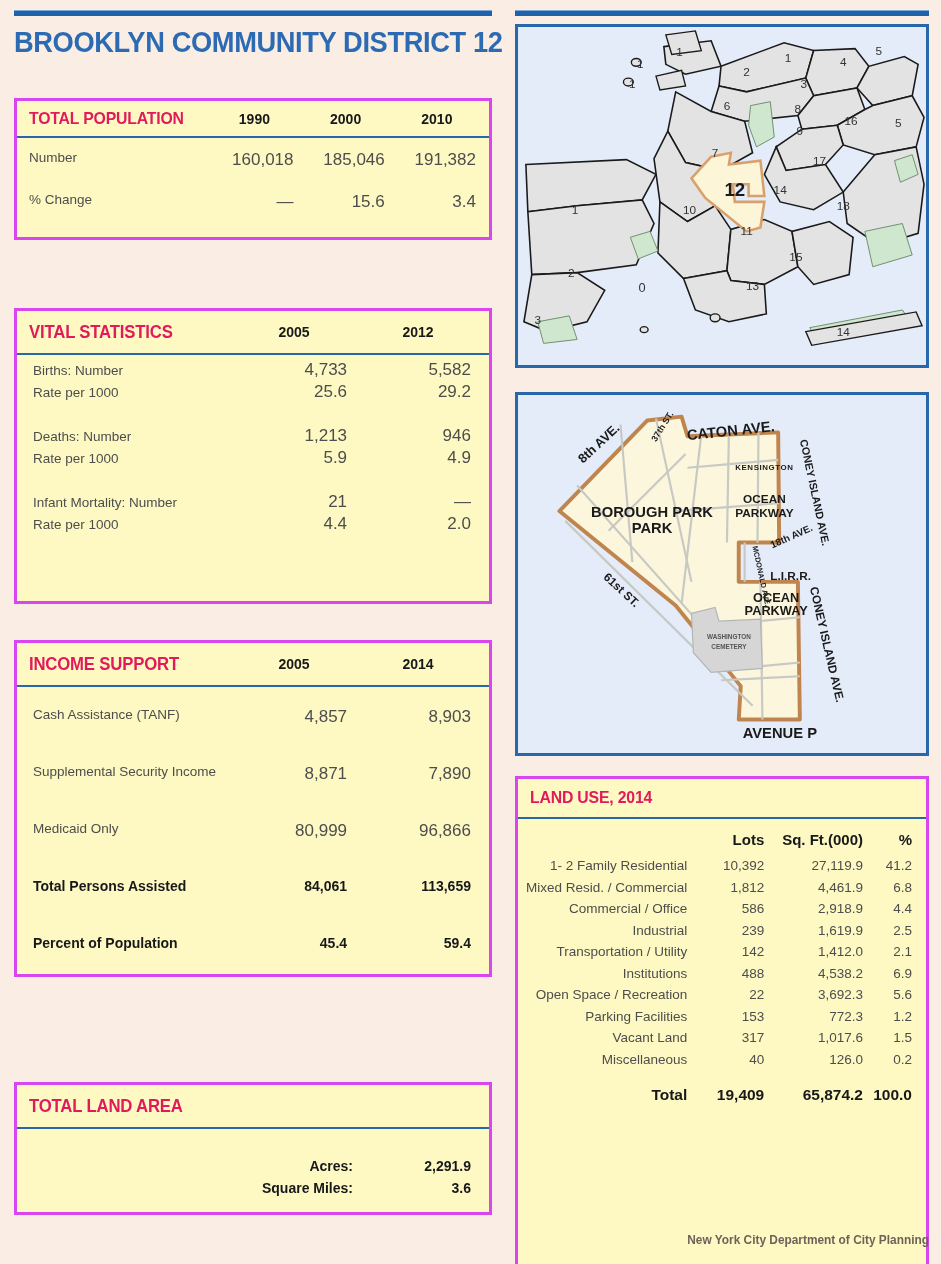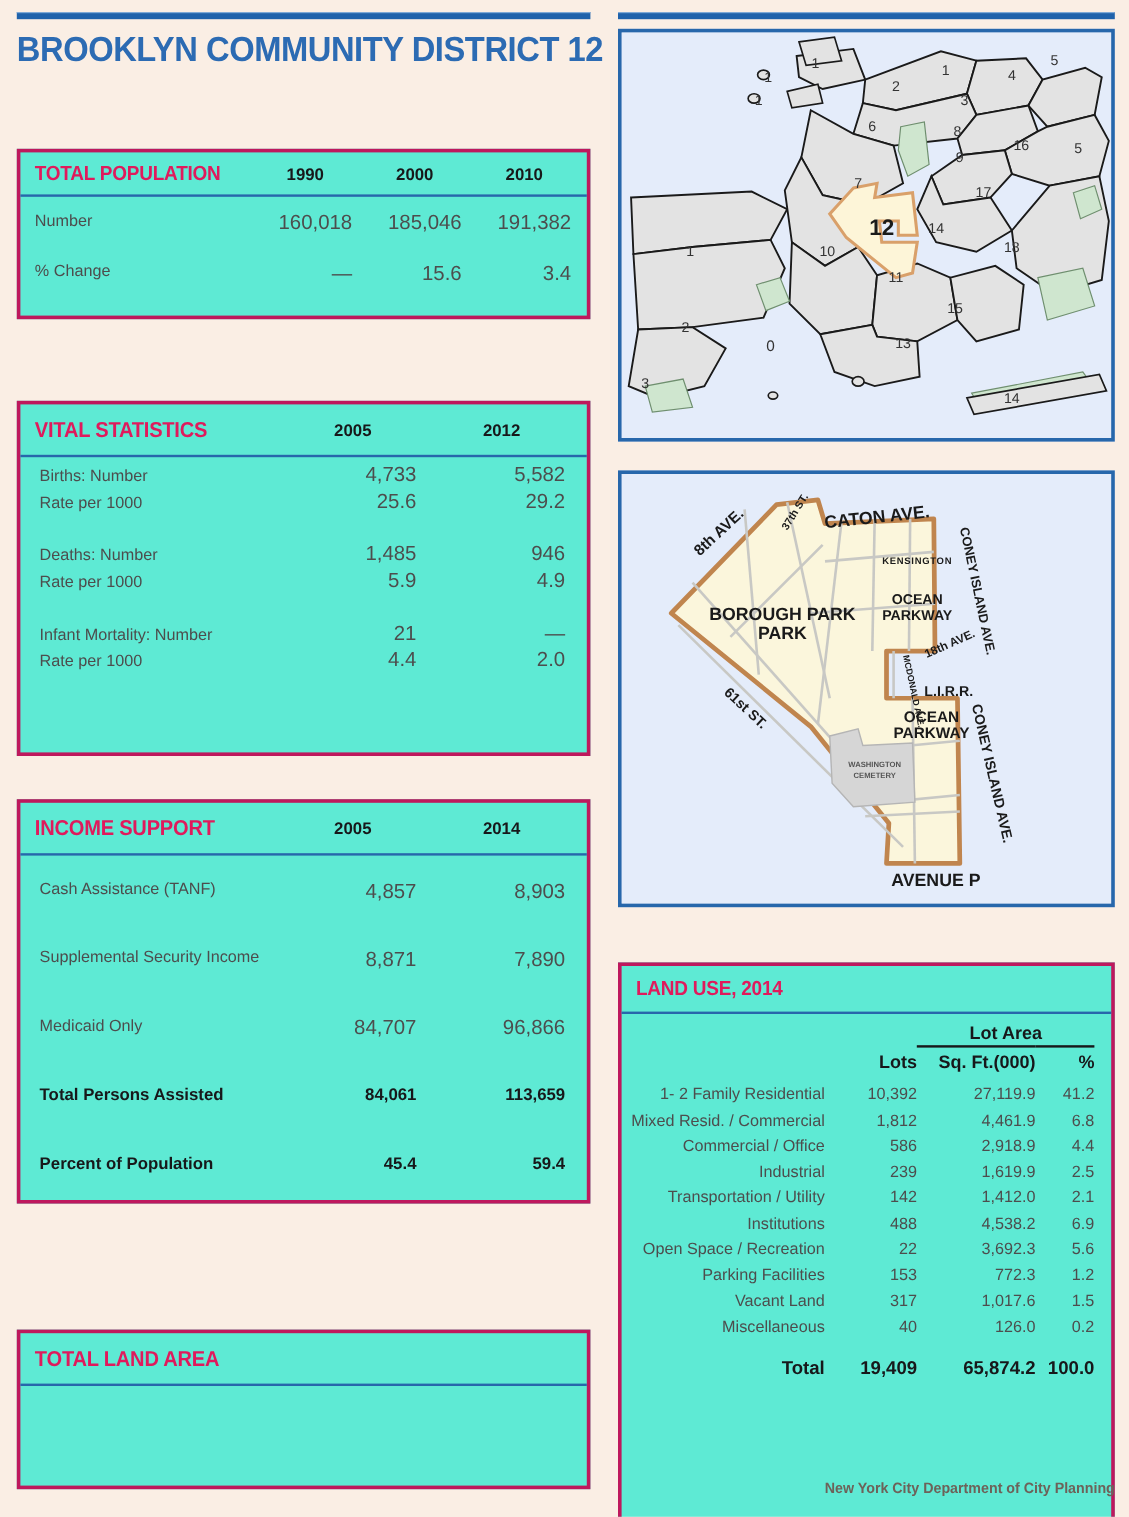--- a/index.html
+++ b/index.html
@@ -38,24 +38,23 @@
     color: #2c6bb3;
     font-family: "Liberation Sans", sans-serif;
     transform: scaleX(0.94);
     transform-origin: left center;
     white-space: nowrap;
   }
 
   
   .panel {
     position: absolute;
-    background: #5eead4;
-    border: 3px solid #be185d;
+    background: #fef9c3;
+    border: 3px solid #d946ef;
     box-sizing: border-box;
-    margin-top: 26px;
   }
   .panel-head {
     border-bottom: 2px solid #2767ab;
     display: flex;
     align-items: center;
     box-sizing: border-box;
   }
   .panel-title {
     color: #e01a5c;
     font-weight: bold;
@@ -234,21 +233,21 @@
       </div>
       <div class="trow">
         <div class="row-label">Rate per 1000</div>
         <div class="row-val">25.6</div>
         <div class="row-val">29.2</div>
       </div>
     </div>
     <div class="grp">
       <div class="trow">
         <div class="row-label">Deaths: Number</div>
-        <div class="row-val">1,485</div>
+        <div class="row-val">1,213</div>
         <div class="row-val">946</div>
       </div>
       <div class="trow">
         <div class="row-label">Rate per 1000</div>
         <div class="row-val">5.9</div>
         <div class="row-val">4.9</div>
       </div>
     </div>
     <div class="grp">
       <div class="trow">
@@ -277,39 +276,49 @@
       <div class="row-val">4,857</div>
       <div class="row-val">8,903</div>
     </div>
     <div class="trow">
       <div class="row-label">Supplemental Security Income</div>
       <div class="row-val">8,871</div>
       <div class="row-val">7,890</div>
     </div>
     <div class="trow">
       <div class="row-label">Medicaid Only</div>
-      <div class="row-val">84,707</div>
+      <div class="row-val">80,999</div>
       <div class="row-val">96,866</div>
     </div>
     <div class="trow bold-row">
       <div class="row-label">Total Persons Assisted</div>
       <div class="row-val">84,061</div>
       <div class="row-val">113,659</div>
     </div>
     <div class="trow bold-row">
       <div class="row-label">Percent of Population</div>
       <div class="row-val">45.4</div>
       <div class="row-val">59.4</div>
     </div>
   </div>
 </div>
 
 <div class="panel" id="panel-landarea">
   <div class="panel-head">
     <div class="panel-title">TOTAL LAND AREA</div>
+  </div>
+  <div class="body">
+    <div class="trow">
+      <div class="la-label">Acres:</div>
+      <div class="la-val">2,291.9</div>
+    </div>
+    <div class="trow">
+      <div class="la-label">Square Miles:</div>
+      <div class="la-val">3.6</div>
+    </div>
   </div>
 </div>
 
 <div class="map-panel" id="map-boroughs">
   <svg class="map-svg" viewBox="0 0 414 344" preserveAspectRatio="none">
     <rect x="0" y="0" width="414" height="344" fill="#e4ecfa"></rect>
     <g stroke="#1a1a1a" stroke-width="1.6" fill="#e3e3e3">
 
       <path d="M8 140 L110 135 L140 150 L126 176 L60 182 L10 188 Z"></path>
       <path d="M10 188 L60 182 L126 176 L138 200 L120 242 L60 250 L14 252 Z"></path>
@@ -444,25 +453,20 @@
   </div>
   <div class="lu-body">
     <table class="lu-table">
       <colgroup>
         <col>
         <col class="lu-c-lots">
         <col class="lu-c-sqft">
         <col class="lu-c-pct">
       </colgroup>
       <tbody>
-          <tr>
-        <td></td>
-        <td></td>
-        <td class="lu-grouphead" colspan="2">Lot Area</td>
-      </tr>
       <tr>
         <td></td>
         <td class="lu-colhead">Lots</td>
         <td class="lu-colhead">Sq. Ft.(000)</td>
         <td class="lu-colhead">%</td>
       </tr>
       <tr>
         <td class="lu-rowlabel">1- 2 Family Residential</td>
         <td class="lu-cell">10,392</td>
         <td class="lu-cell">27,119.9</td>

